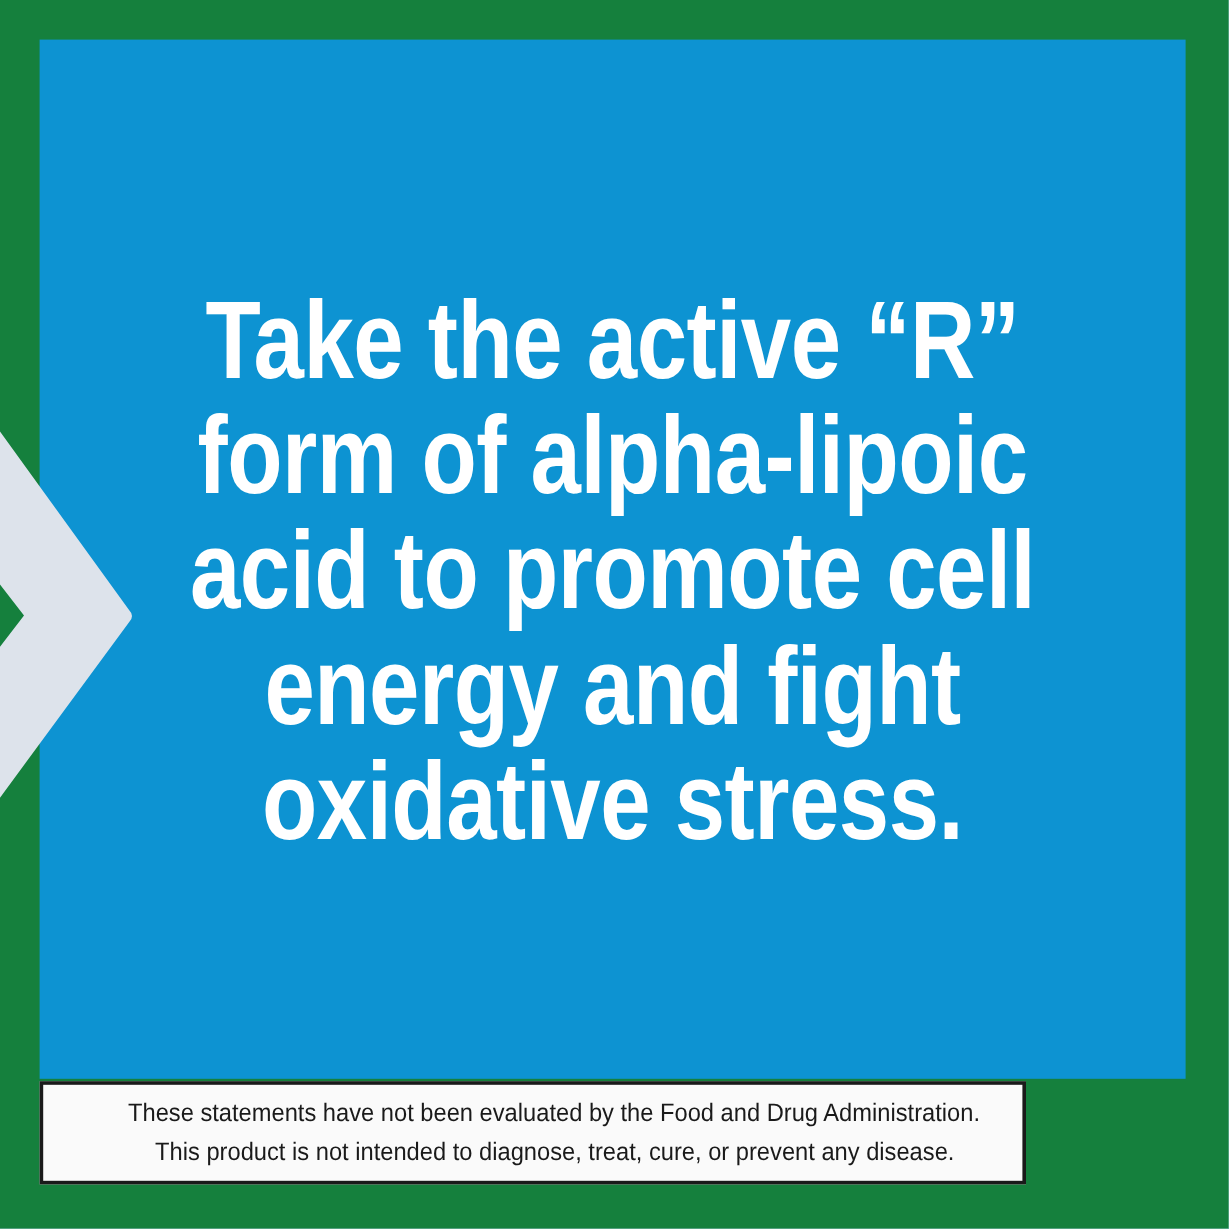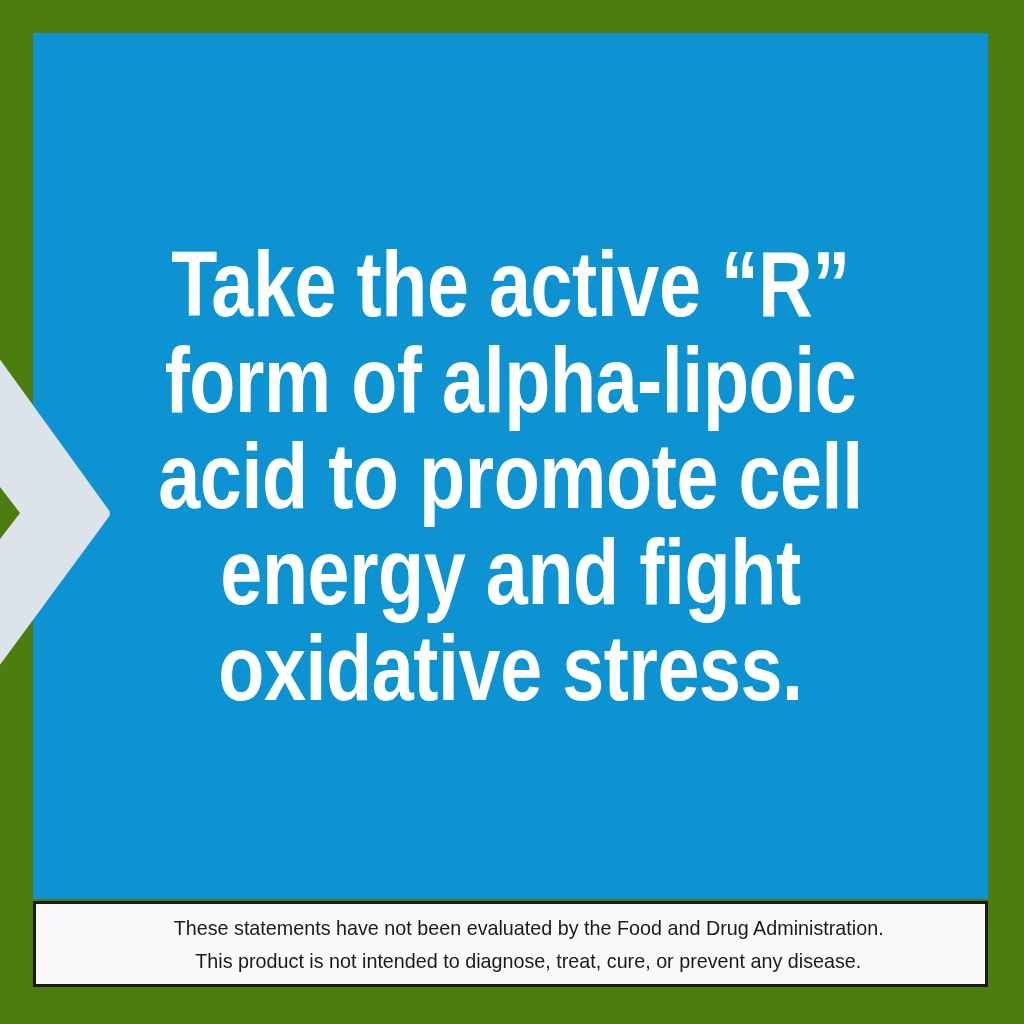--- a/index.html
+++ b/index.html
@@ -12,21 +12,21 @@
     height: 1024px;
     background: #dee4ec;
     font-family: "Liberation Sans", sans-serif;
     overflow: hidden;
   }
 
   #card {
     position: relative;
     width: 1024px;
     height: 1024px;
-    background: #4d7c0f;
+    background: #15803d;
   }
 
   
   #blue-panel {
     position: absolute;
     left: 33px;
     top: 33px;
     width: 955px;
     height: 866px;
     background: #0d93d2;
@@ -63,21 +63,21 @@
     white-space: nowrap;
     transform: scaleX(0.82);
     transform-origin: center center;
   }
 
   
   #disclaimer-box {
     position: absolute;
     left: 33px;
     top: 901px;
-    width: 955px;
+    width: 822px;
     height: 86px;
     background: #fafafa;
     border: 3px solid #1a1a1a;
     box-sizing: border-box;
     display: flex;
     flex-direction: column;
     align-items: center;
     justify-content: center;
     padding-left: 36px;
   }

